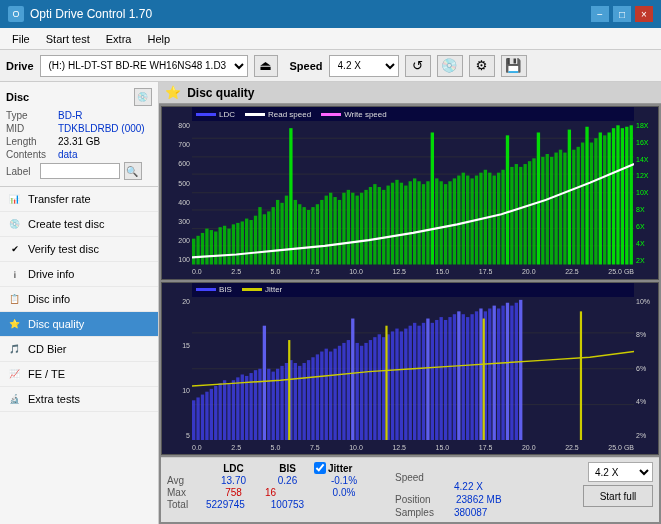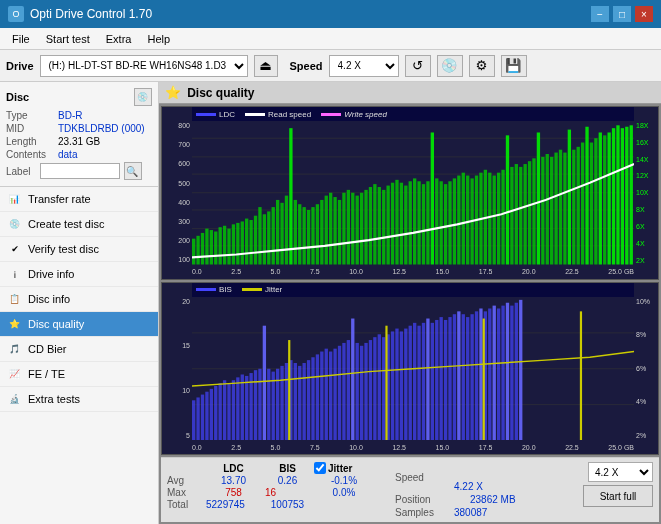--- a/index.html
+++ b/index.html
@@ -182,21 +182,21 @@
 
         <div style="display:flex; gap:10px; padding:2px 4px; align-items:center; position:absolute; top:0; left:30px; right:24px; height:14px; background:rgba(0,0,60,0.7); z-index:2;">
           <div style="display:flex;align-items:center;gap:3px;">
             <div style="width:20px;height:3px;background:#4444ff;"></div>
             <span style="font-size:8px;color:#ddd;">LDC</span>
           </div>
           <div style="display:flex;align-items:center;gap:3px;">
             <div style="width:20px;height:3px;background:white;"></div>
             <span style="font-size:8px;color:#ddd;">Read speed</span>
           </div>
-          <div style="display:flex;align-items:center;gap:3px;font-style:italic;">
+          <div style="display:flex;align-items:center;gap:3px;">
             <div style="width:20px;height:3px;background:#ff66ff;"></div>
             <span style="font-size:8px;color:#ddd;">Write speed</span>
           </div>
         </div>
 
         <div style="position:absolute;left:0;top:14px;bottom:14px;width:30px;display:flex;flex-direction:column;justify-content:space-between;padding:1px 2px;">
           <span style="font-size:7px;color:#ccc;text-align:right;">800</span>
           <span style="font-size:7px;color:#ccc;text-align:right;">700</span>
           <span style="font-size:7px;color:#ccc;text-align:right;">600</span>
           <span style="font-size:7px;color:#ccc;text-align:right;">500</span>
@@ -514,21 +514,21 @@
             <span style="font-size:10px;color:#0033cc;width:55px;text-align:left;">5229745</span>
             <span style="font-size:10px;color:#0033cc;width:45px;text-align:center;">100753</span>
           </div>
         </div>
 
         <div style="display:flex; flex-direction:column; gap:2px; flex:1;">
           <div style="display:flex; align-items:center; gap:4px;">
             <span style="font-size:10px;color:#555;width:55px;">Speed</span>
             <span style="font-size:10px;color:#0033cc;margin-top:19px;">4.22 X</span>
           </div>
-          <div style="display:flex; align-items:center; gap:20px;">
+          <div style="display:flex; align-items:center; gap:6px;">
             <span style="font-size:10px;color:#555;width:55px;">Position</span>
             <span style="font-size:10px;color:#0033cc;">23862 MB</span>
           </div>
           <div style="display:flex; align-items:center; gap:4px;">
             <span style="font-size:10px;color:#555;width:55px;">Samples</span>
             <span style="font-size:10px;color:#0033cc;">380087</span>
           </div>
         </div>
 
         <div style="display:flex; flex-direction:column; gap:3px; align-items:flex-end;">

